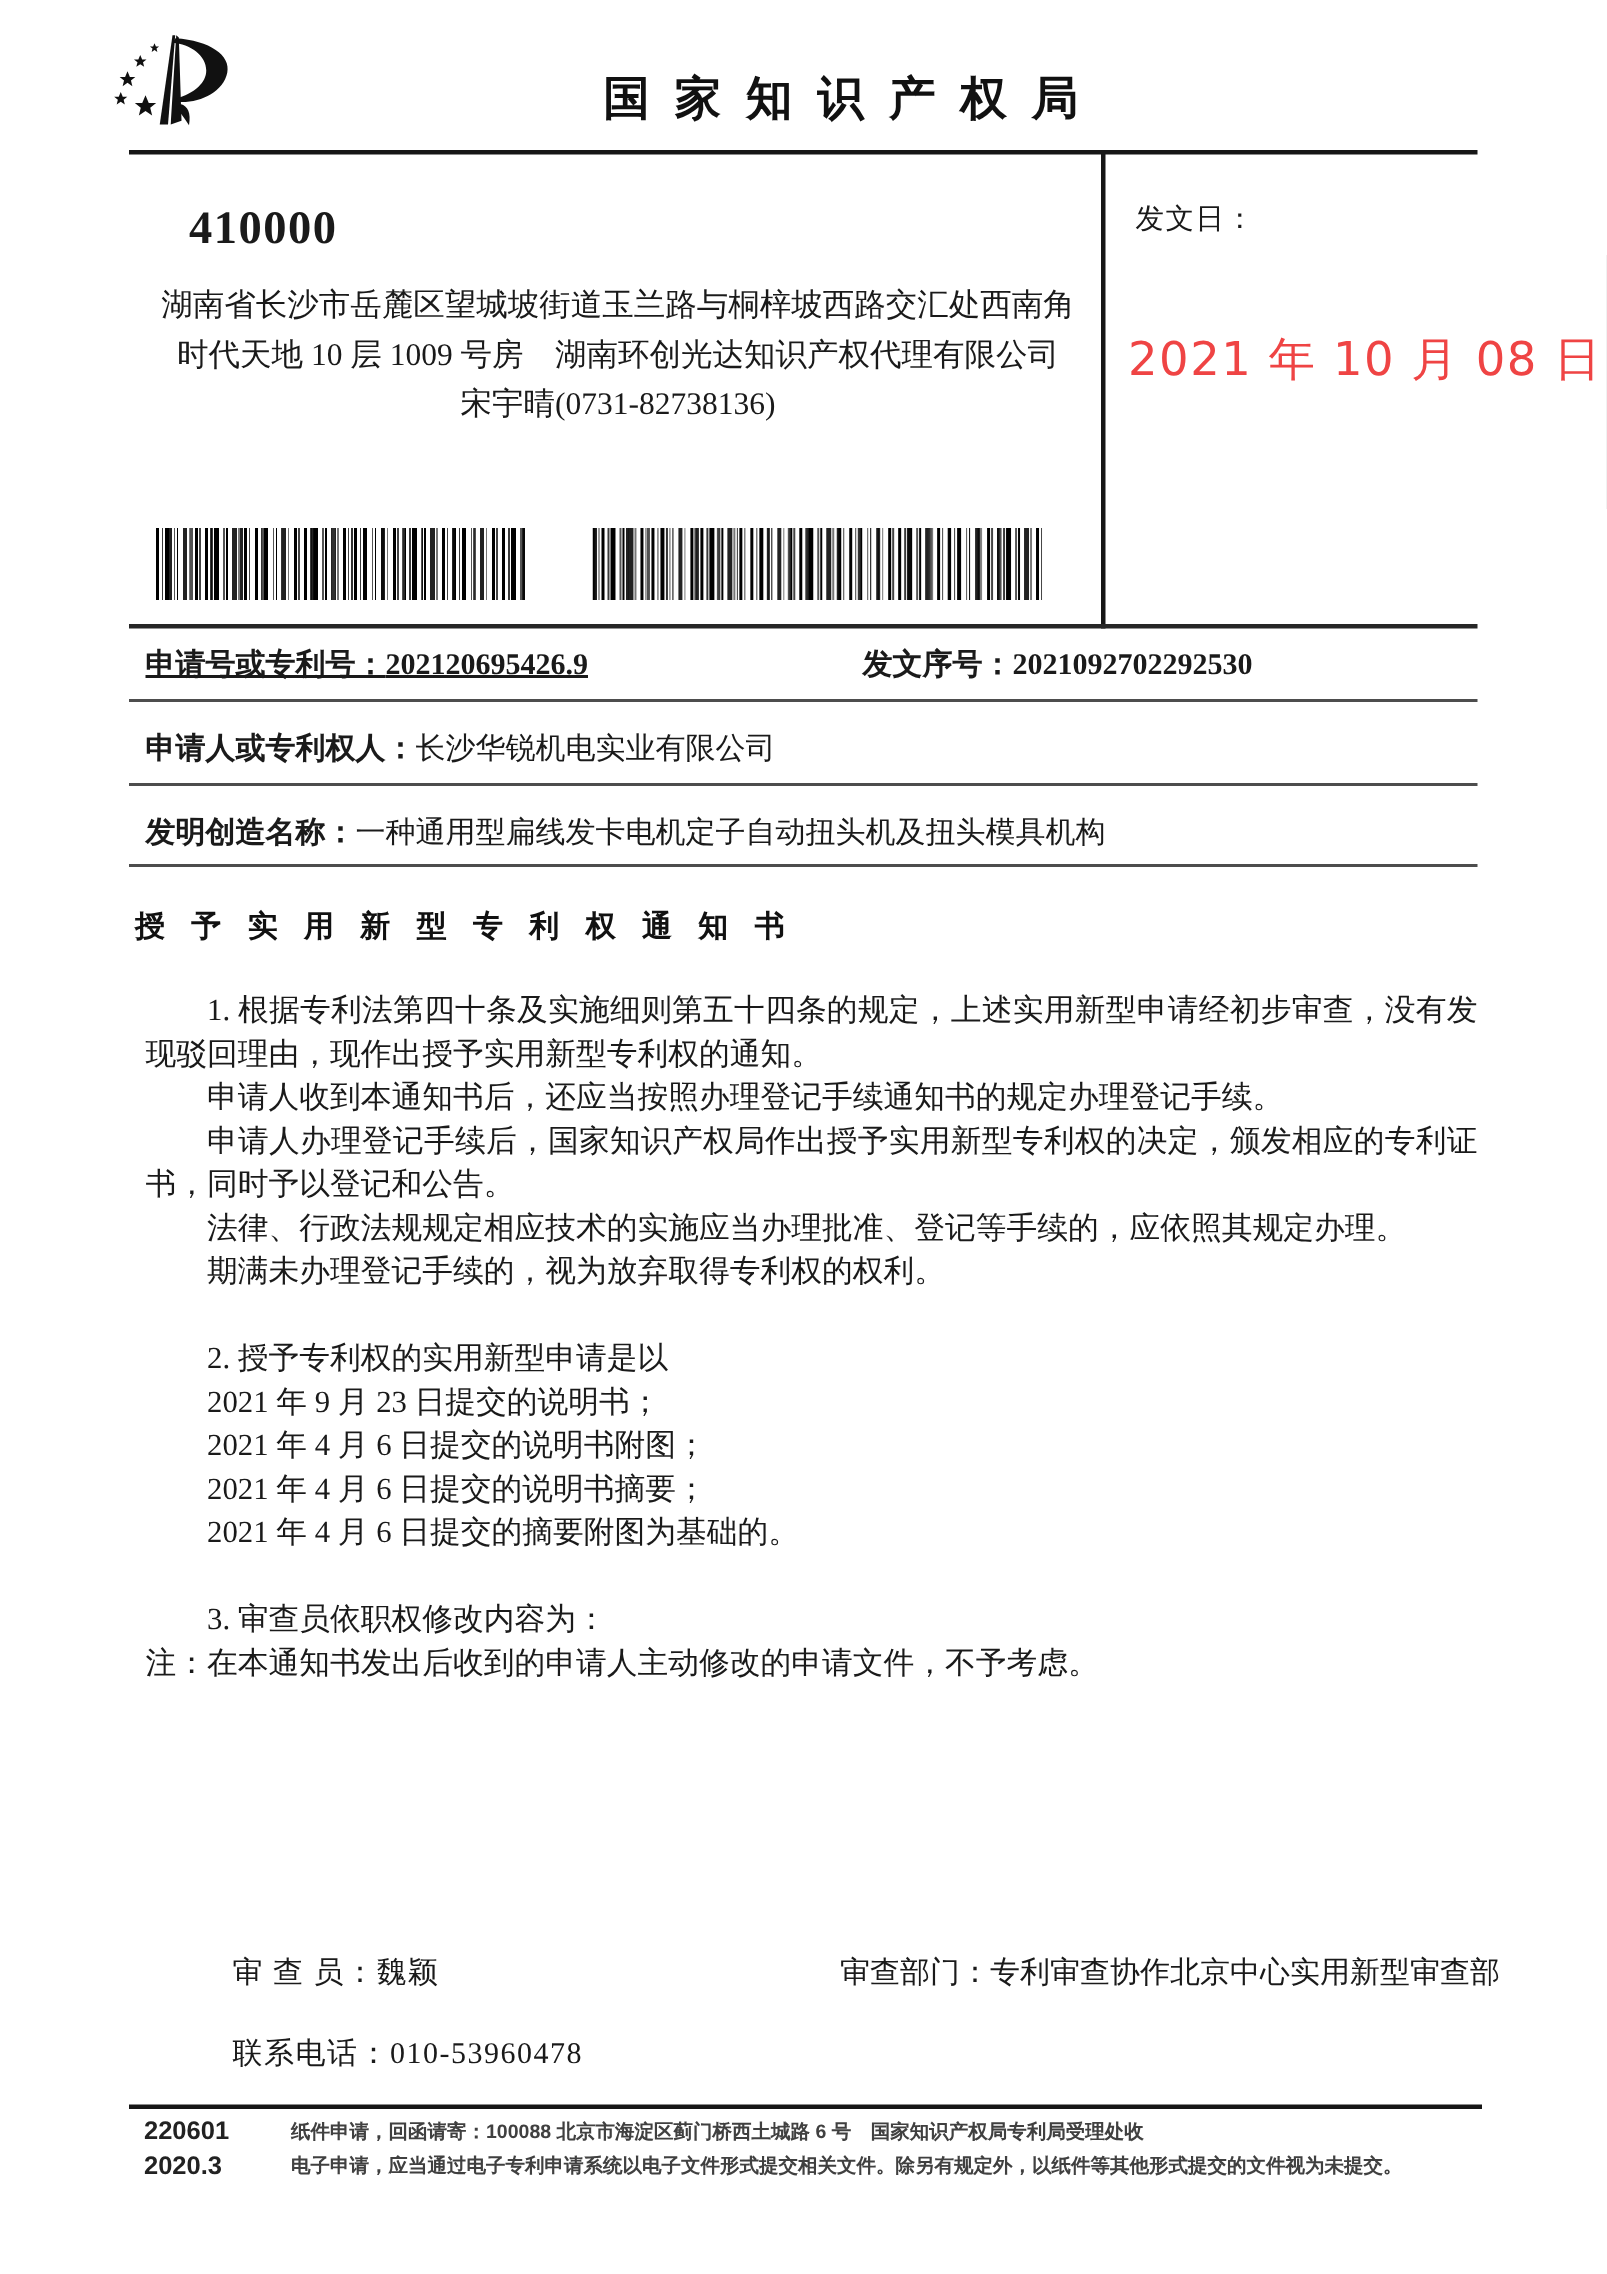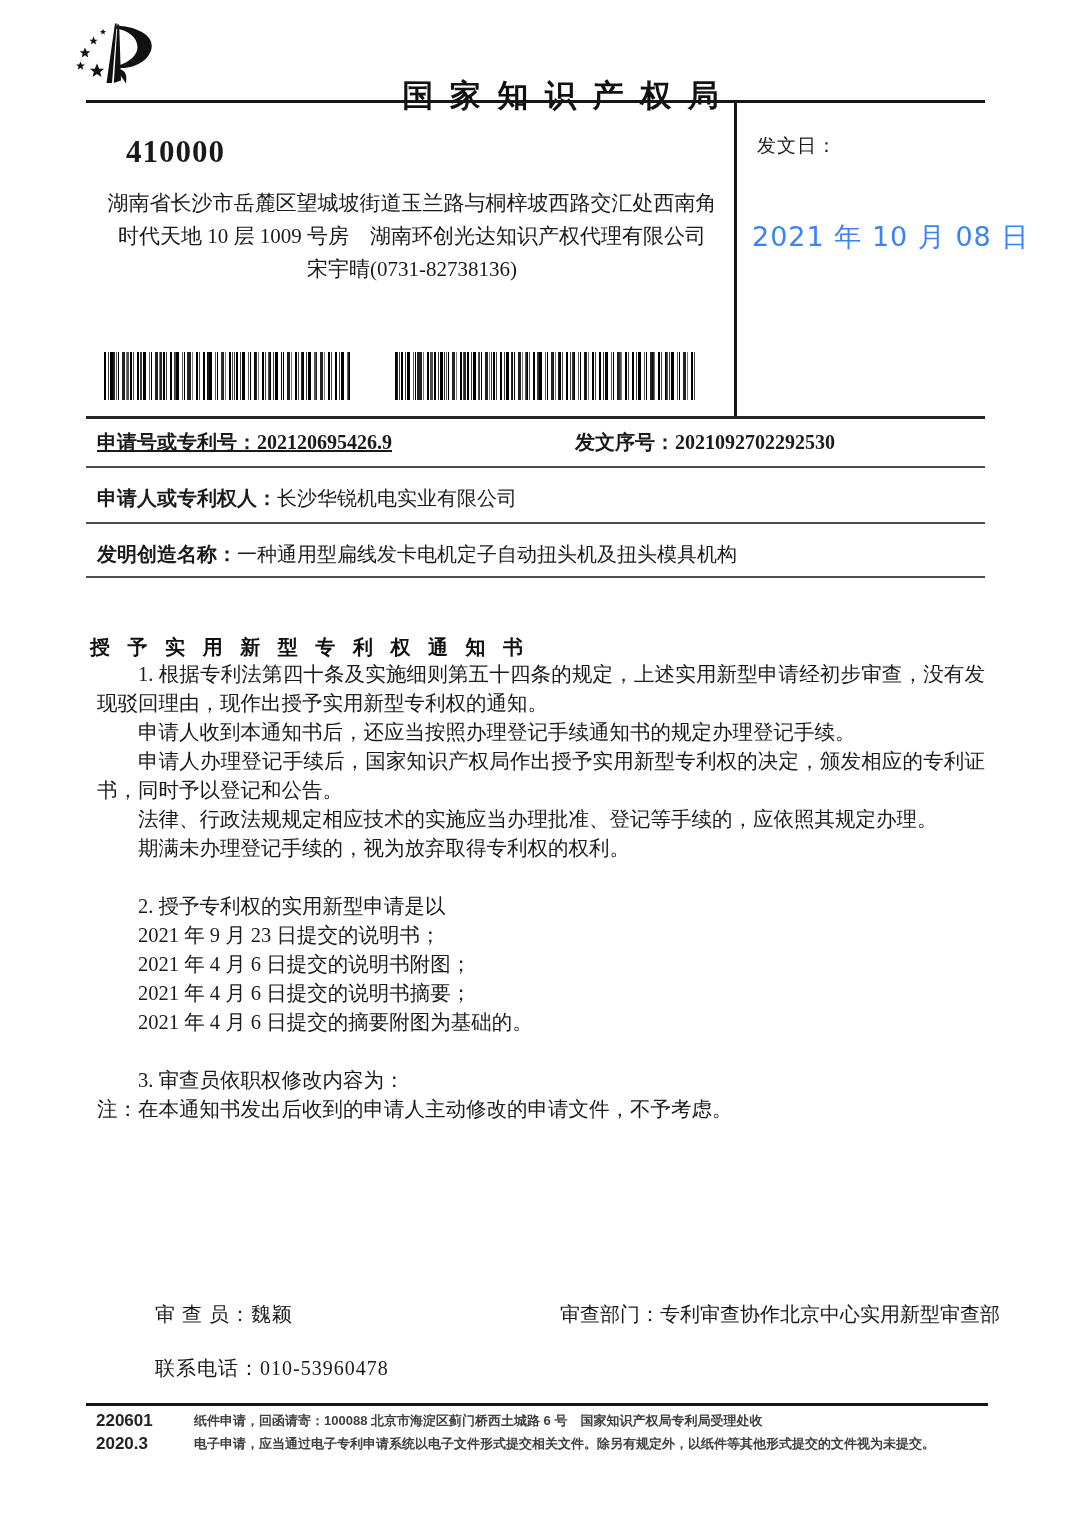--- a/index.html
+++ b/index.html
@@ -5,21 +5,21 @@
   html,body{margin:0;padding:0;background:#e8e8e8;}
   .page{
     position:relative;
     width:1071px;height:1516px;
     background:#ffffff;
     margin:0 auto;
     overflow:hidden;
     font-family:"Liberation Serif","DejaVu Serif",serif;
     color:#1a1a1a;
   }
-  .sansb{font-family:"Liberation Sans","DejaVu Sans",sans-serif;font-weight:bold;margin-top:30px;}
+  .sansb{font-family:"Liberation Sans","DejaVu Sans",sans-serif;font-weight:bold;}
   .abs{position:absolute;}
 
   
   .logo{left:64px;top:22px;width:112px;height:74px;}
   .agency-title{
     left:140px;top:45px;width:845px;
     text-align:center;font-size:31px;letter-spacing:4px;
     color:#111;white-space:nowrap;
   }
   .rule{background:#161616;}
@@ -28,23 +28,23 @@
   .rule-boxbottom{left:86px;top:416px;width:899px;height:3px;background:#262626;}
 
   
   .postal{left:126px;top:134px;font-size:31px;font-weight:bold;letter-spacing:1px;}
   .addr{left:92px;top:187px;width:640px;text-align:center;font-size:21px;line-height:33px;}
   .addr div{white-space:pre-wrap;}
 
   
   .dispatch-label{left:757px;top:133px;font-size:19px;letter-spacing:1px;}
   .dispatch-date{
-    left:752px;top:219px;font-size:27px;letter-spacing:1px;
+    left:752px;top:219px;font-size:31px;letter-spacing:1px;
     font-family:"DejaVu Sans","Liberation Sans",sans-serif;
-    white-space:nowrap;color:#3b82f6;
+    white-space:nowrap;color:#ef4444;
   }
 
   
   .barcode{
     height:48px;top:352px;
     background-color:#fff;
     background-image:
       repeating-linear-gradient(90deg,
         rgba(0,0,0,0) 0 9px, rgba(10,10,10,.9) 9px 11px,
         rgba(0,0,0,0) 11px 23px, rgba(50,50,50,.85) 23px 25px,

